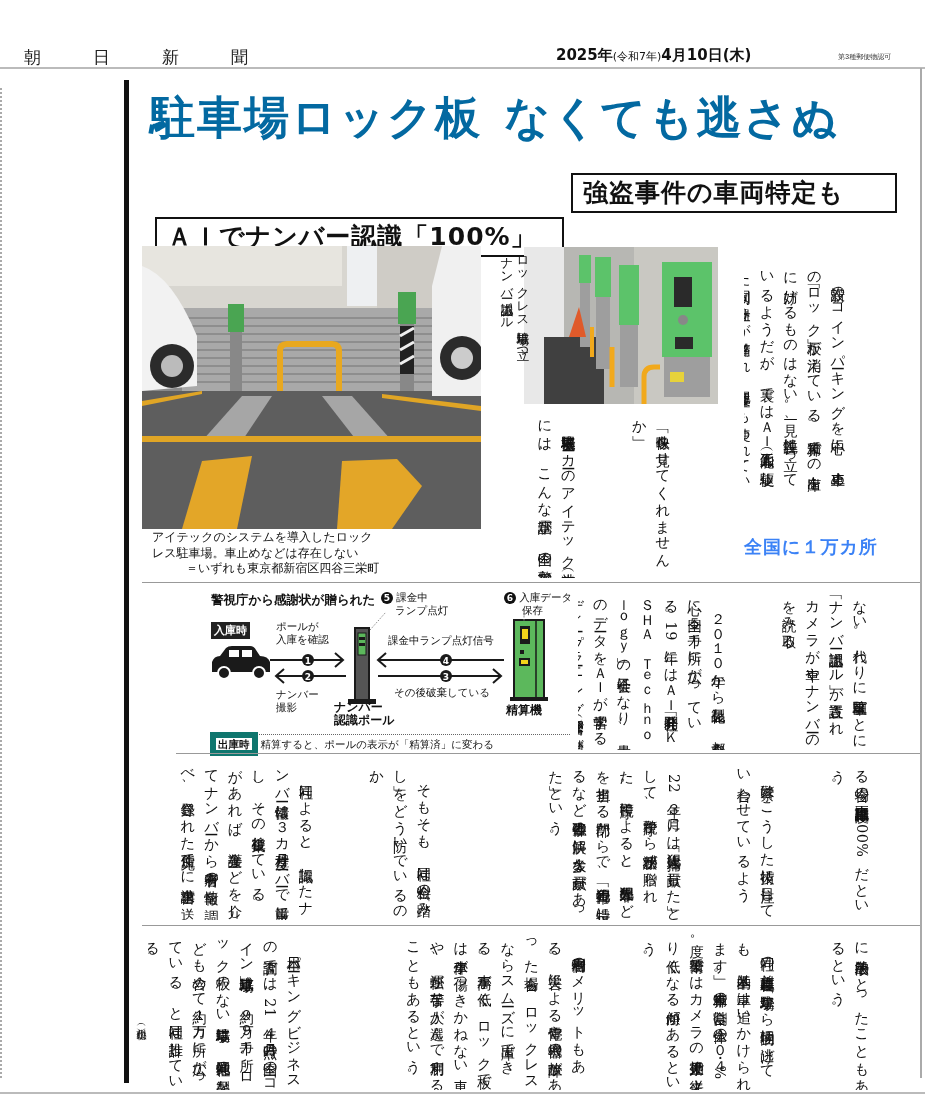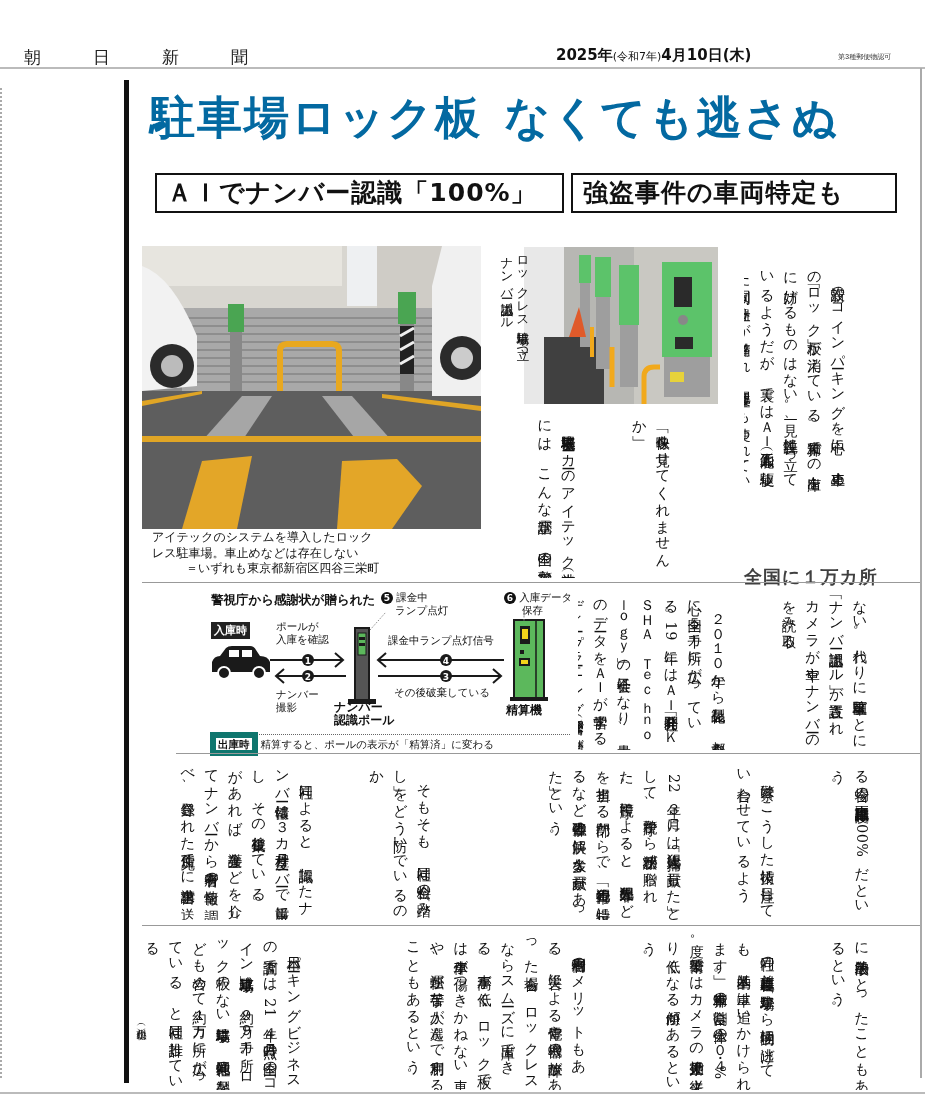--- a/index.html
+++ b/index.html
@@ -20,31 +20,31 @@
     
     .article-bar { position: absolute; left: 124px; top: 80px; width: 5px; height: 1003px; background: #111; }
     .article-frame-right { position: absolute; left: 920px; top: 68px; width: 2px; height: 1010px; background: #aaa; }
     .bottom-rule { position: absolute; left: 0; top: 1092px; width: 925px; height: 2px; background: #bbb; }
 
     
     .headline { position: absolute; left: 150px; top: 88px; font-family: "DejaVu Serif", serif; font-weight: bold; font-size: 45px; letter-spacing: 2px; color: #0369a1; white-space: nowrap; }
     .headline .gap { display: inline-block; width: 22px; }
 
     .subhead { position: absolute; top: 173px; height: 40px; border: 2px solid #111; font-family: "DejaVu Sans", sans-serif; font-weight: bold; font-size: 25px; line-height: 36px; padding: 0 10px; white-space: nowrap; color: #111; background: #fff; }
-    .subhead-1 { left: 155px; width: 409px; letter-spacing: 1px; }
+    .subhead-1 { left: 155px; width: 409px; letter-spacing: 1px; margin-top: 44px; }
     .subhead-2 { left: 571px; width: 326px; letter-spacing: 1px; }
 
     
     .vcol { position: absolute; writing-mode: vertical-rl; font-family: "DejaVu Serif", serif; font-size: 14.3px; line-height: 23.6px; letter-spacing: 0.5px; color: #111; white-space: pre-wrap; overflow: hidden; }
     .vcol p { text-indent: 1em; margin: 0; }
     .vcol p.noindent { text-indent: 0; }
 
     .photo-caption-v { position: absolute; writing-mode: vertical-rl; font-family: "DejaVu Sans", sans-serif; font-size: 12.5px; line-height: 16px; color: #111; letter-spacing: 0.5px; }
 
-    .subtitle-kanji { position: absolute; left: 744px; top: 535px; font-family: "DejaVu Sans", sans-serif; font-weight: bold; font-size: 18px; color: #404040; letter-spacing: 1px; margin-top: 30px; }
+    .subtitle-kanji { position: absolute; left: 744px; top: 535px; font-family: "DejaVu Sans", sans-serif; font-weight: bold; font-size: 18px; color: #3b82f6; letter-spacing: 1px; }
 
     
     .photo { position: absolute; overflow: hidden; }
     .photo-1 { left: 142px; top: 246px; width: 339px; height: 283px; background: #8a8a8a; }
     .photo-2 { left: 524px; top: 247px; width: 194px; height: 157px; background: #7d7d7d; }
 
     .photo-caption-h { position: absolute; left: 152px; top: 530px; width: 340px; font-family: "DejaVu Sans", sans-serif; font-size: 12px; line-height: 15.5px; color: #111; }
     .photo-caption-h .credit { padding-left: 34px; display: block; }
 
     

